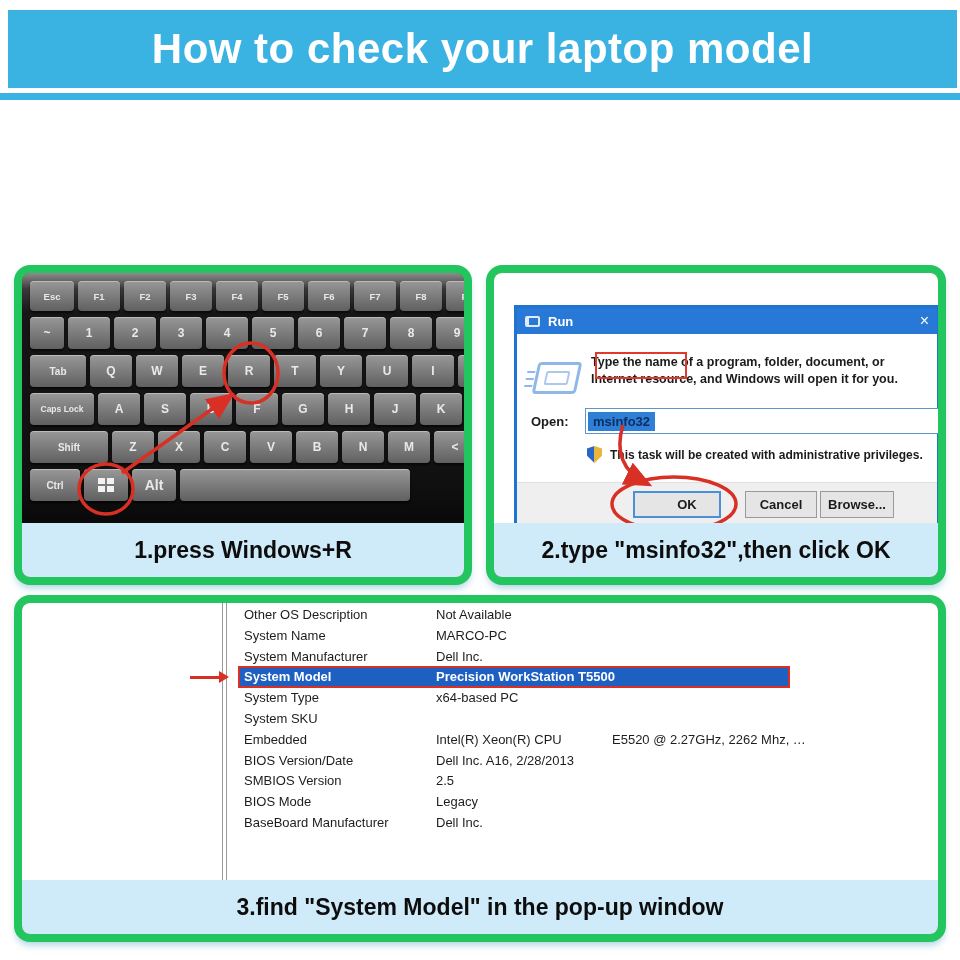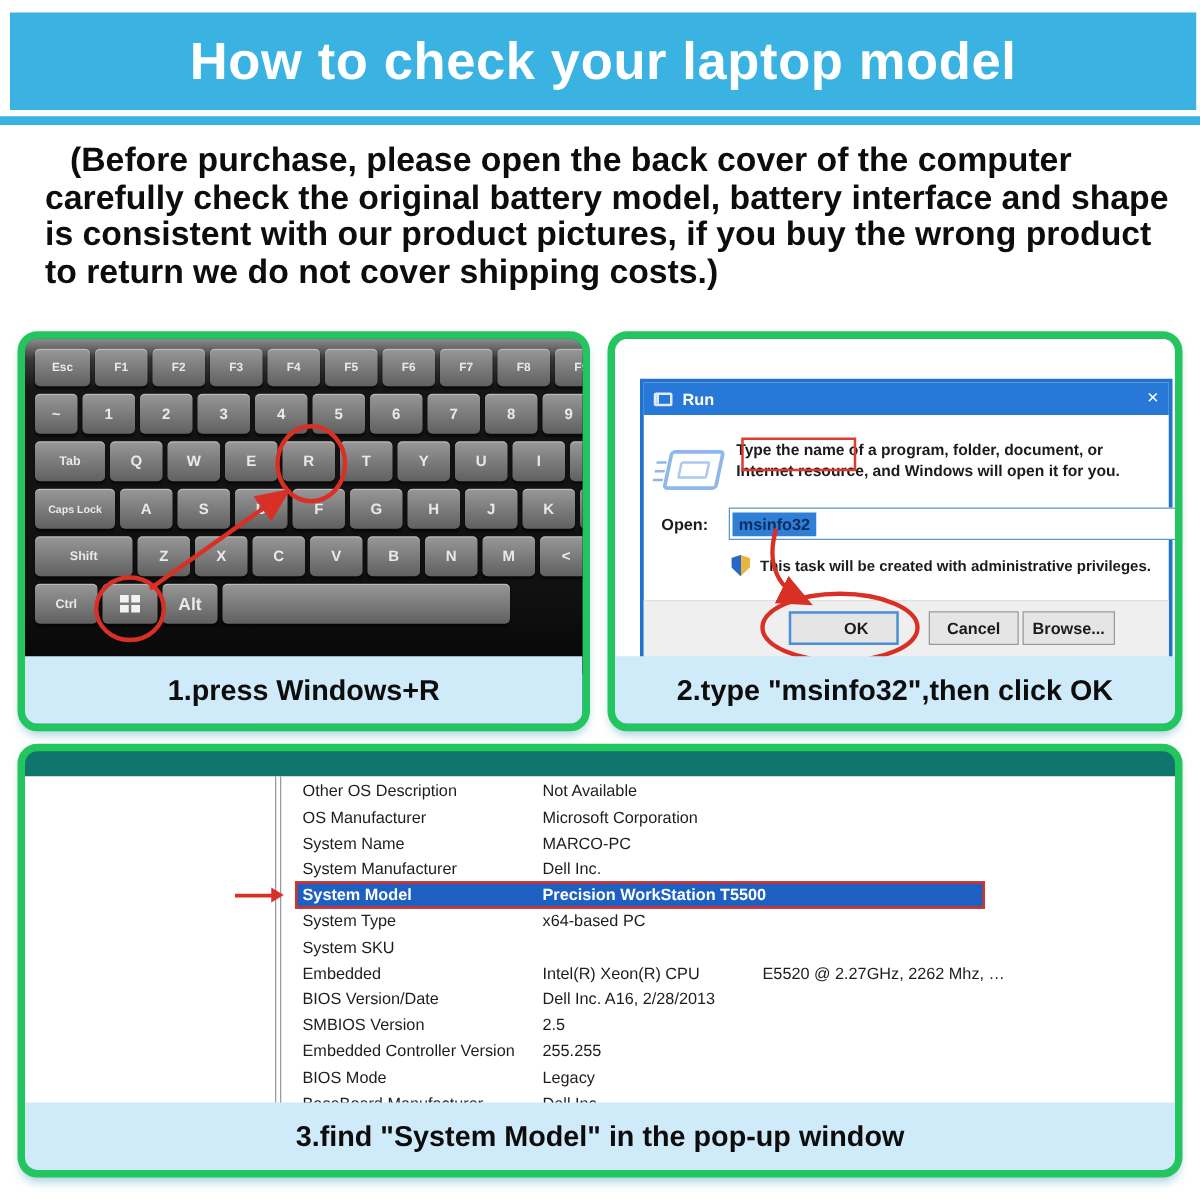--- a/index.html
+++ b/index.html
@@ -10,21 +10,21 @@
   
   .banner { position:absolute; left:8px; right:3px; top:10px; height:78px;
             background:#3ab2e2; display:flex; align-items:center; justify-content:center; }
   .banner h1 { color:#fff; font-size:42px; font-weight:700; letter-spacing:0.5px; }
   .stripe { position:absolute; left:0; right:0; top:93px; height:7px; background:#3ab2e2; }
 
   .notice { position:absolute; left:36px; top:114px; width:900px;
             font-size:27px; font-weight:700; line-height:1.1; color:#0d0d0d; text-indent:20px; }
 
   
-  .panel { position:absolute; background:#0f766e; border:6px solid #22c55e; border-radius:16px;
+  .panel { position:absolute; background:#4d7c0f; border:8px solid #22c55e; border-radius:16px;
            overflow:hidden; box-shadow:0 5px 7px -2px rgba(90,170,200,.5); }
   .panel-1 { left:14px; top:265px; width:458px; height:320px; }
   .panel-2 { left:486px; top:265px; width:460px; height:320px; }
   .panel-3 { left:14px; top:595px; width:932px; height:347px; }
   .caption { position:absolute; left:0; right:0; bottom:0; height:54px; background:#cfeaf8;
              display:flex; align-items:center; justify-content:center;
              font-size:23px; font-weight:700; color:#0d0d0d; }
 
   
   .kb-photo { position:absolute; left:0; top:0; width:452px; height:268px;
@@ -79,21 +79,21 @@
   .rd-band { position:absolute; left:0; right:0; bottom:0; height:52px; background:#efefef; border-top:1px solid #e0e0e0; }
   .rd-btn { position:absolute; height:27px; background:#e5e5e5; border:1px solid #9a9a9a;
             font-size:13px; font-weight:700; color:#1b1b1b; font-family:"Liberation Sans",sans-serif;
             display:flex; align-items:center; justify-content:center; }
   .rd-ok { left:116px; top:183px; width:88px; border:2px solid #4a90d9;padding-left:20px; }
   .rd-cancel { left:228px; top:183px; width:72px; }
   .rd-browse { left:303px; top:183px; width:74px; }
   .p2-annot { position:absolute; left:0; top:0; pointer-events:none; }
 
   
-  .p3-content { position:absolute; left:0; top:0; width:927px; height:295px; background:#fff; overflow:hidden;margin-top:20px; }
+  .p3-content { position:absolute; left:0; top:0; width:927px; height:295px; background:#fff; overflow:hidden; }
   .si-divider { position:absolute; left:200px; top:0; bottom:0; width:5px;
                 border-left:1px solid #9a9a9a; border-right:1px solid #9a9a9a; }
   .si-rows { position:absolute; left:0; top:2px; right:0; }
   .si-row { position:relative; height:20.8px; line-height:20.8px; font-size:13px; color:#1d1d1d; font-weight:500; }
   .si-label { position:absolute; left:222px; white-space:nowrap; }
   .si-value { position:absolute; left:414px; white-space:nowrap; }
   .si-value2 { position:absolute; left:590px; white-space:nowrap; }
   .si-row.hl .hlbar { position:absolute; left:216px; width:552px; top:-1px; bottom:0;
                       background:#1e5fc2; border:2px solid #d93025; }
   .si-row.hl .si-label, .si-row.hl .si-value { color:#fff; font-weight:700; }
@@ -105,21 +105,20 @@
 </head>
 <body>
 
 <div class="page">
 
   <div class="banner">
     <h1>How to check your laptop model</h1>
   </div>
   <div class="stripe"></div>
 
-  <p class="notice">(Before purchase, please open the back cover of the computer carefully check the original battery model, battery interface and shape is consistent with our product pictures, if you buy the wrong product to return we do not cover shipping costs.)</p>
 
   <div class="panel panel-1">
     <div class="kb-photo">
       <div class="kb-rows">
           <div class="kb-row">
             <div class="key k-esc">Esc</div>
             <div class="key ">F1</div>
             <div class="key ">F2</div>
             <div class="key ">F3</div>
             <div class="key ">F4</div>
@@ -246,24 +245,20 @@
 
   <div class="panel panel-3">
     <div class="p3-content">
       <div class="si-divider"></div>
       <div class="si-rows">
           <div class="si-row">
             <span class="si-label">Other OS Description</span>
             <span class="si-value">Not Available</span>
           </div>
           <div class="si-row">
-            <span class="si-label">OS Manufacturer</span>
-            <span class="si-value">Microsoft Corporation</span>
-          </div>
-          <div class="si-row">
             <span class="si-label">System Name</span>
             <span class="si-value">MARCO-PC</span>
           </div>
           <div class="si-row">
             <span class="si-label">System Manufacturer</span>
             <span class="si-value">Dell Inc.</span>
           </div>
           <div class="si-row hl">
             <div class="hlbar"></div>
             <div class="si-arrow"></div>
@@ -285,24 +280,20 @@
           </div>
           <div class="si-row">
             <span class="si-label">BIOS Version/Date</span>
             <span class="si-value">Dell Inc. A16, 2/28/2013</span>
           </div>
           <div class="si-row">
             <span class="si-label">SMBIOS Version</span>
             <span class="si-value">2.5</span>
           </div>
           <div class="si-row">
-            <span class="si-label">Embedded Controller Version</span>
-            <span class="si-value">255.255</span>
-          </div>
-          <div class="si-row">
             <span class="si-label">BIOS Mode</span>
             <span class="si-value">Legacy</span>
           </div>
           <div class="si-row">
             <span class="si-label">BaseBoard Manufacturer</span>
             <span class="si-value">Dell Inc.</span>
           </div>
         </div>
     </div>
     <div class="caption">3.find "System Model" in the pop-up window</div>

